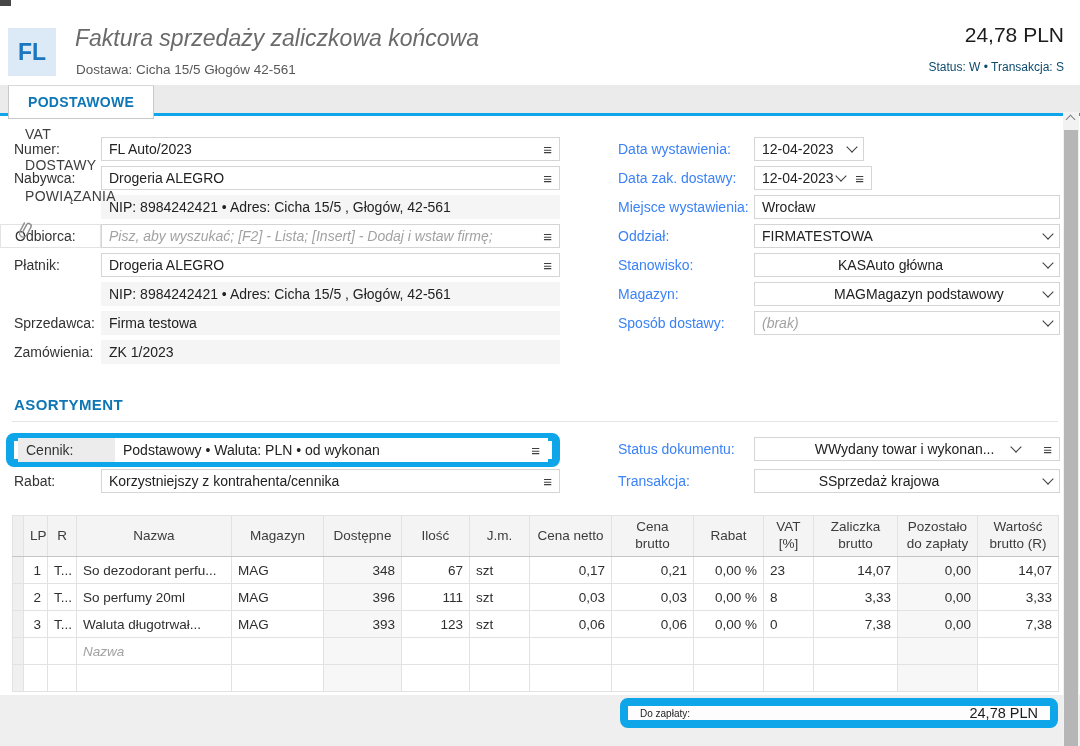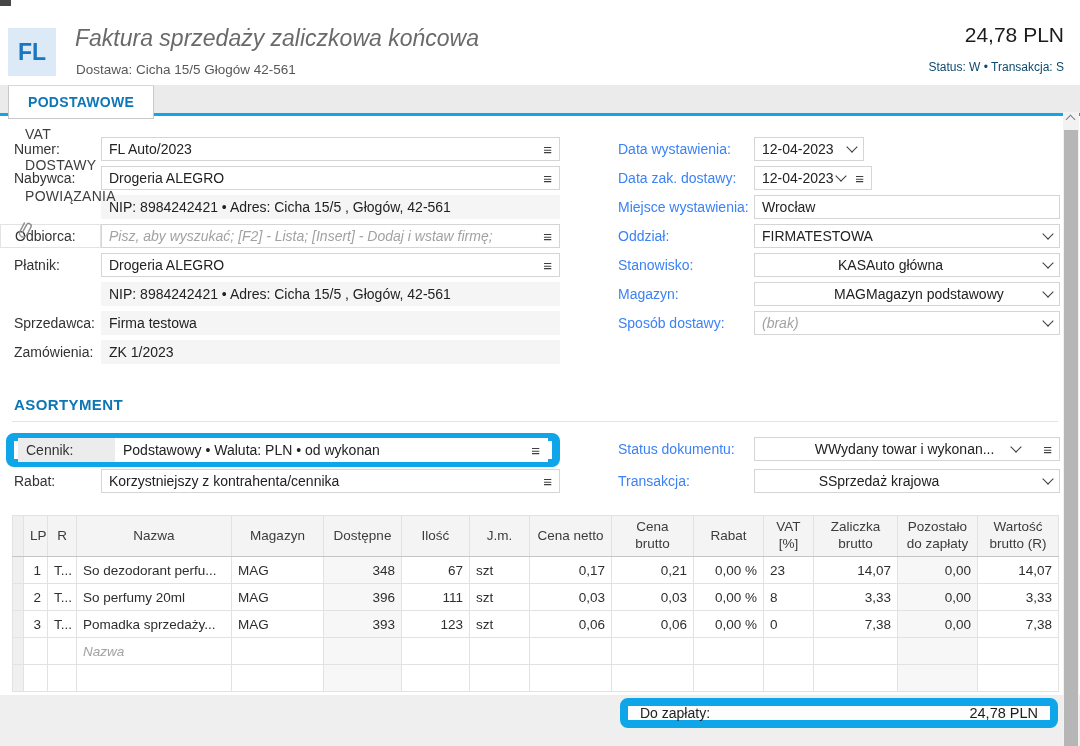--- a/index.html
+++ b/index.html
@@ -109,21 +109,21 @@
   .grid td.num { text-align:right; }
   .grid td.gray { background:#f7f7f7; }
   .grid td.trunc { text-overflow:ellipsis; }
 
   
   .footer-area { position:absolute; left:0; top:695px; width:1080px; height:51px; background:#efefef; }
   .pay-bar {
     position:absolute; left:620px; top:698px; width:438px; height:30px;
     display:flex; align-items:center; padding:0 12px; background:#fdfdfd;
   }
-  .pay-label { font-size:14px; color:#222; }
+  .pay-label { font-size:10px; color:#222; }
   .pay-value { margin-left:auto; font-size:14.5px; color:#1c1c1c; }
 
   
   .vscroll {
     position:absolute; right:1px; top:112px; width:16px; height:634px;
     background:#f2f2f2; z-index:6;
   }
   .vscroll .up {
     position:absolute; top:4px; left:4px;
     width:7px; height:7px; border-left:1.6px solid #7f7f7f; border-top:1.6px solid #7f7f7f;
@@ -377,21 +377,21 @@
         <td class="num">0,00 %</td>
         <td>8</td>
         <td class="num">3,33</td>
         <td class="num gray">0,00</td>
         <td class="num">3,33</td>
       </tr>
       <tr>
         <td class="gut"></td>
         <td class="num">3</td>
         <td>T...</td>
-        <td class="trunc">Pomadka sprzedaży...</td>
+        <td class="trunc">Waluta długotrwał...</td>
         <td>MAG</td>
         <td class="num gray">393</td>
         <td class="num">123</td>
         <td>szt</td>
         <td class="num">0,06</td>
         <td class="num">0,06</td>
         <td class="num">0,00 %</td>
         <td>0</td>
         <td class="num">7,38</td>
         <td class="num gray">0,00</td>

